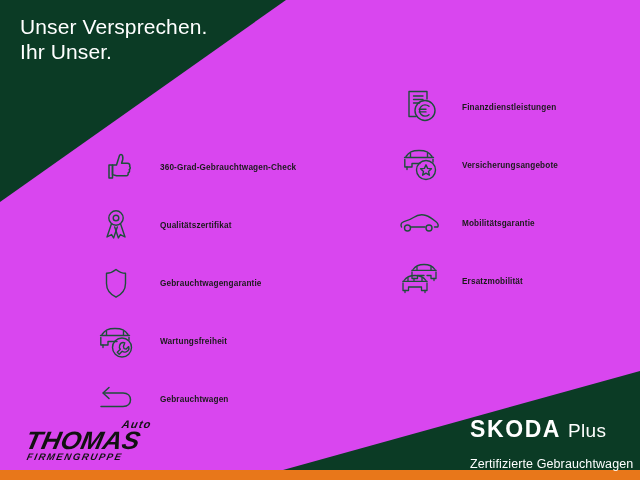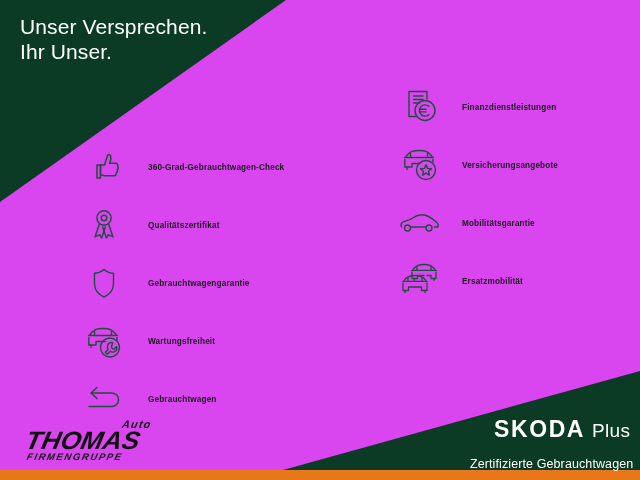--- a/index.html
+++ b/index.html
@@ -56,21 +56,21 @@
     line-height: 25px;
     font-weight: 400;
     letter-spacing: 0.1px;
     white-space: pre;
   }
 
   
   .col {
     position: absolute;
   }
-  .col-left  { left: 76px;  top: 138px; width: 280px; }
+  .col-left  { left: 88px;  top: 138px; width: 280px; }
   .col-right { left: 392px; top: 78px;  width: 248px; }
 
   .feature {
     position: relative;
     display: flex;
     align-items: center;
     height: 58px;
   }
   .feature .ico {
     width: 56px;
@@ -143,21 +143,20 @@
   }
   .sk-row {
     display: flex;
     align-items: baseline;
     gap: 7px;
   }
   .sk-mark {
     font-size: 23px;
     font-weight: bold;
     letter-spacing: 1.6px;
-    margin-left: 24px;
   }
   .sk-plus {
     font-size: 19px;
     font-weight: 400;
     letter-spacing: 0.3px;
   }
   .sk-sub {
     margin-top: 14px;
     font-size: 12.5px;
     font-weight: 400;

